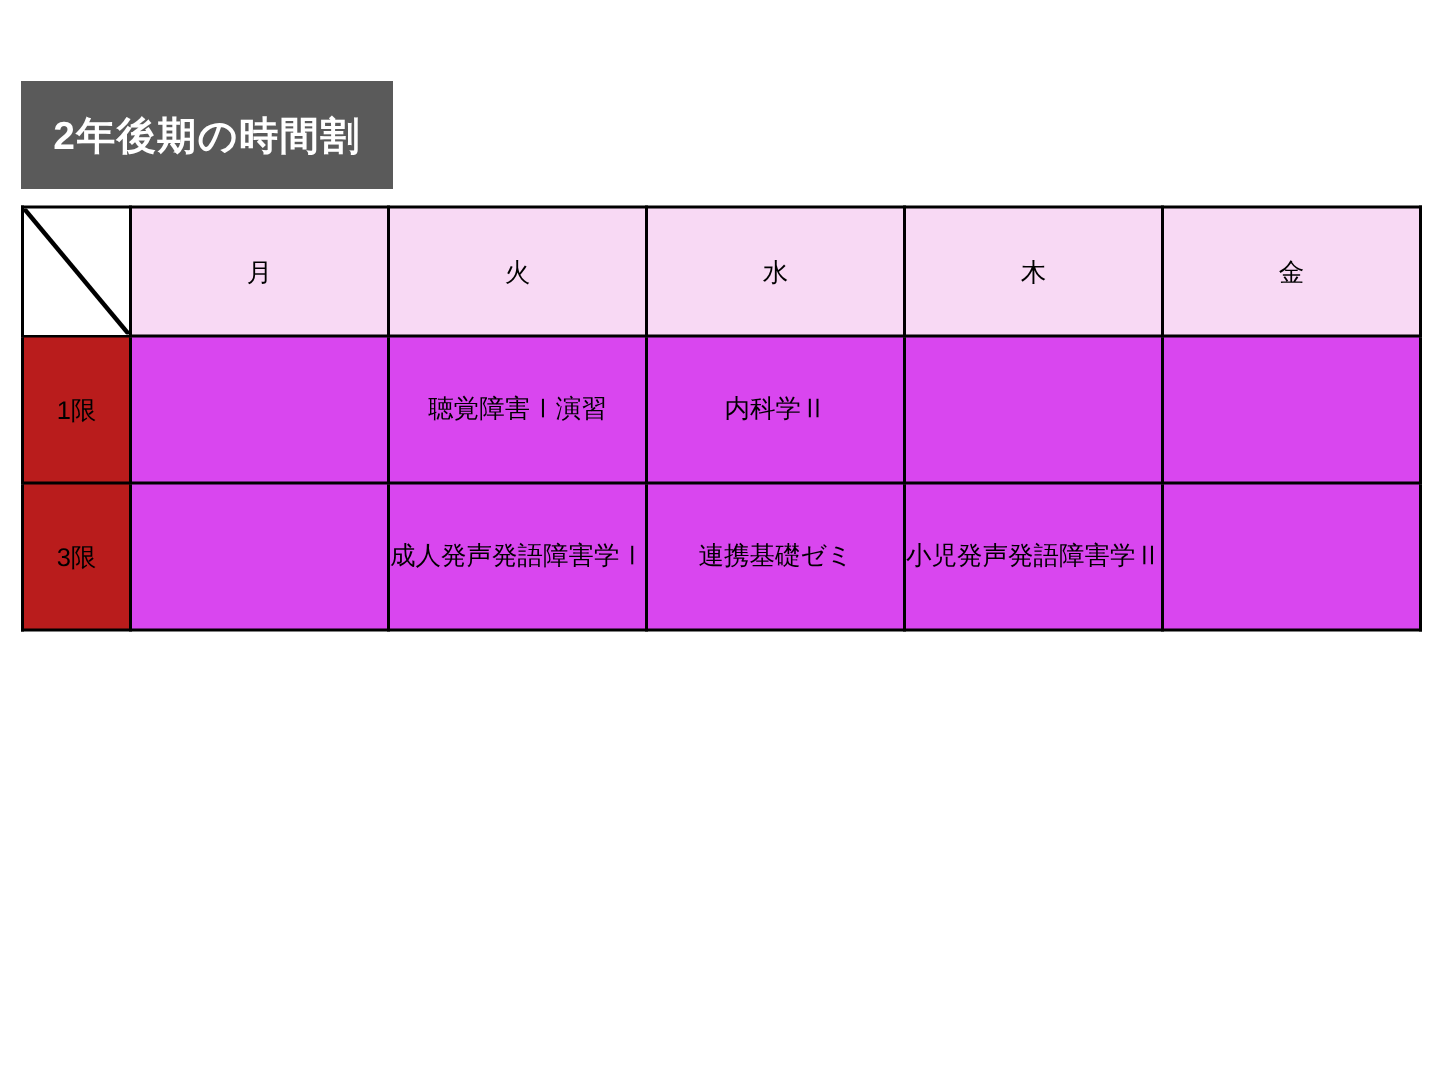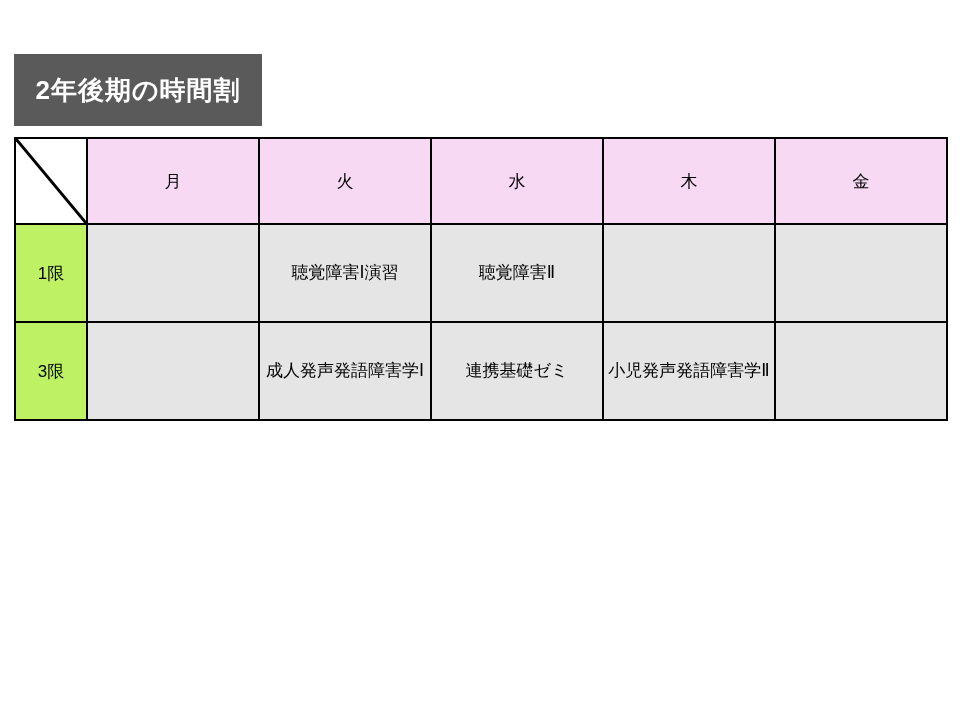--- a/index.html
+++ b/index.html
@@ -79,34 +79,35 @@
     padding: 0;
   }
   td.corner-cell svg {
     display: block;
     width: 100%;
     height: 100%;
   }
 
   
   td.period-cell {
-    background: #bef264;
+    background: #b91c1c;
     font-size: 21px;
     font-weight: normal;
   }
 
   
   tr.body-row td { height: 96px; }
 
   td.class-cell {
-    background: #e5e5e5;
+    background: #d946ef;
     font-size: 16px;
     line-height: 1.2;
     padding: 2px 3px;
     word-break: break-all;
+    font-family: Liberation Serif, serif;
   }
 </style>
 </head>
 <body>
 
 <div id="page">
 
   <div id="title-banner">
     <span class="title-text">2年後期の時間割</span>
   </div>
@@ -132,21 +133,21 @@
         <th class="day-header">水</th>
         <th class="day-header">木</th>
         <th class="day-header">金</th>
       </tr>
     </thead>
     <tbody>
       <tr class="body-row">
         <td class="period-cell">1限</td>
         <td class="class-cell"></td>
         <td class="class-cell">聴覚障害Ⅰ演習</td>
-        <td class="class-cell">聴覚障害Ⅱ</td>
+        <td class="class-cell">内科学Ⅱ</td>
         <td class="class-cell"></td>
         <td class="class-cell"></td>
       </tr>
       <tr class="body-row">
         <td class="period-cell">3限</td>
         <td class="class-cell"></td>
         <td class="class-cell">成人発声発語障害学Ⅰ</td>
         <td class="class-cell">連携基礎ゼミ</td>
         <td class="class-cell">小児発声発語障害学Ⅱ</td>
         <td class="class-cell"></td>

